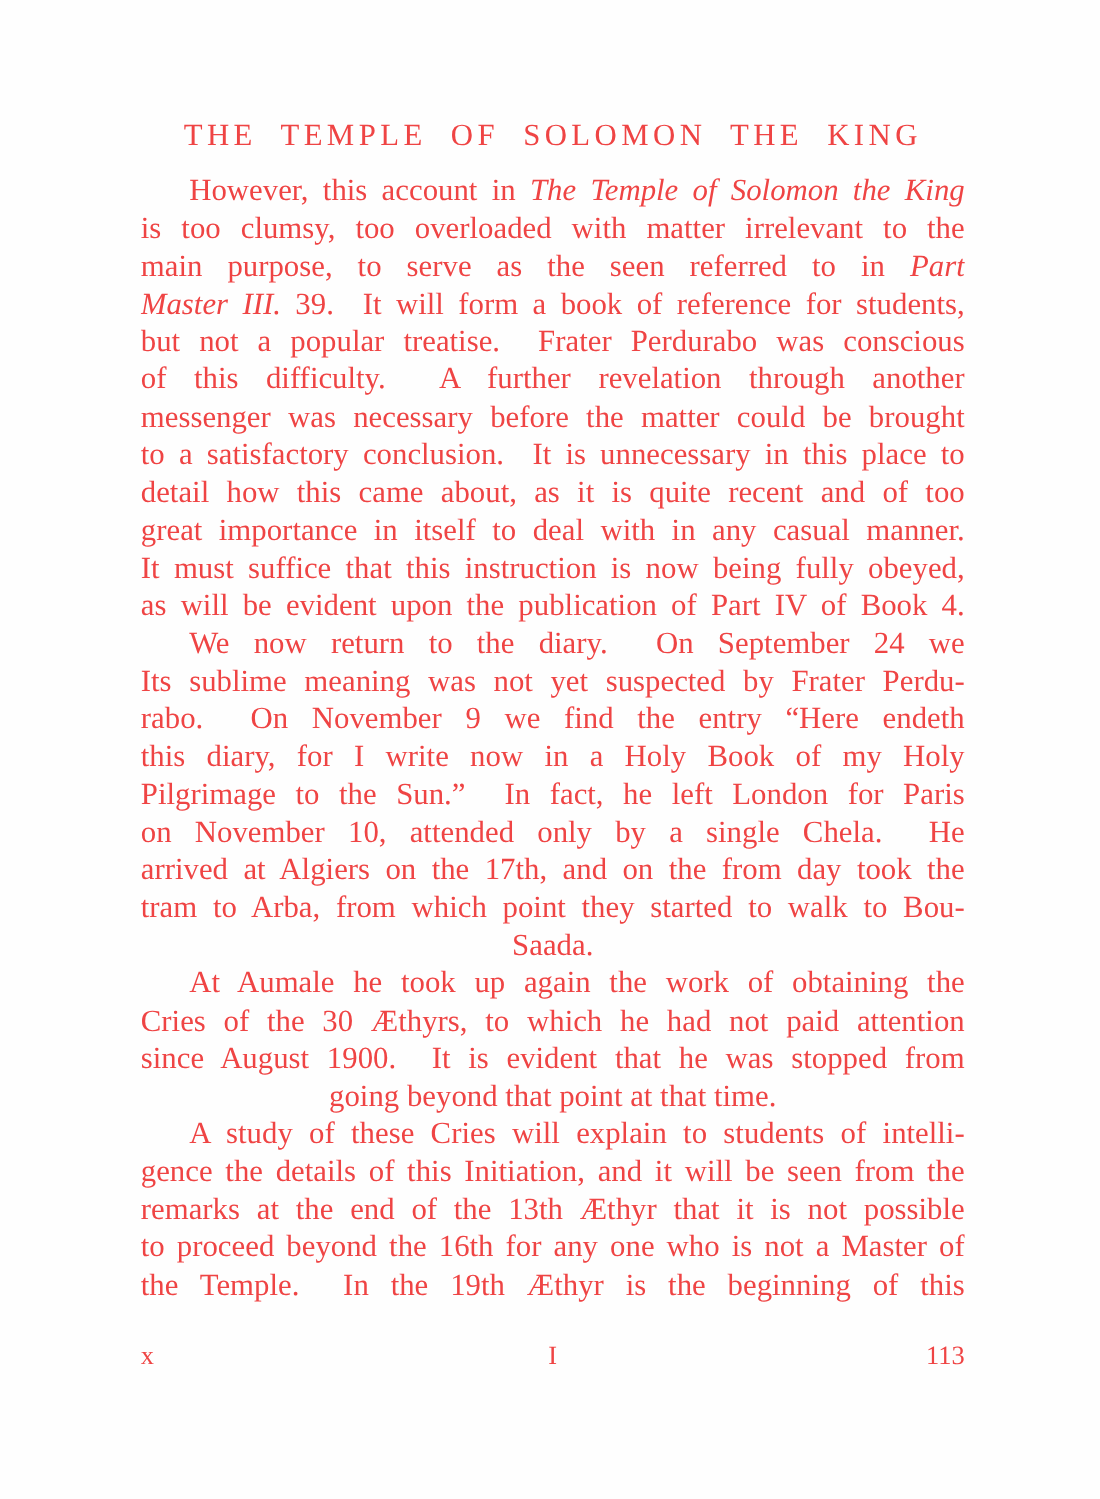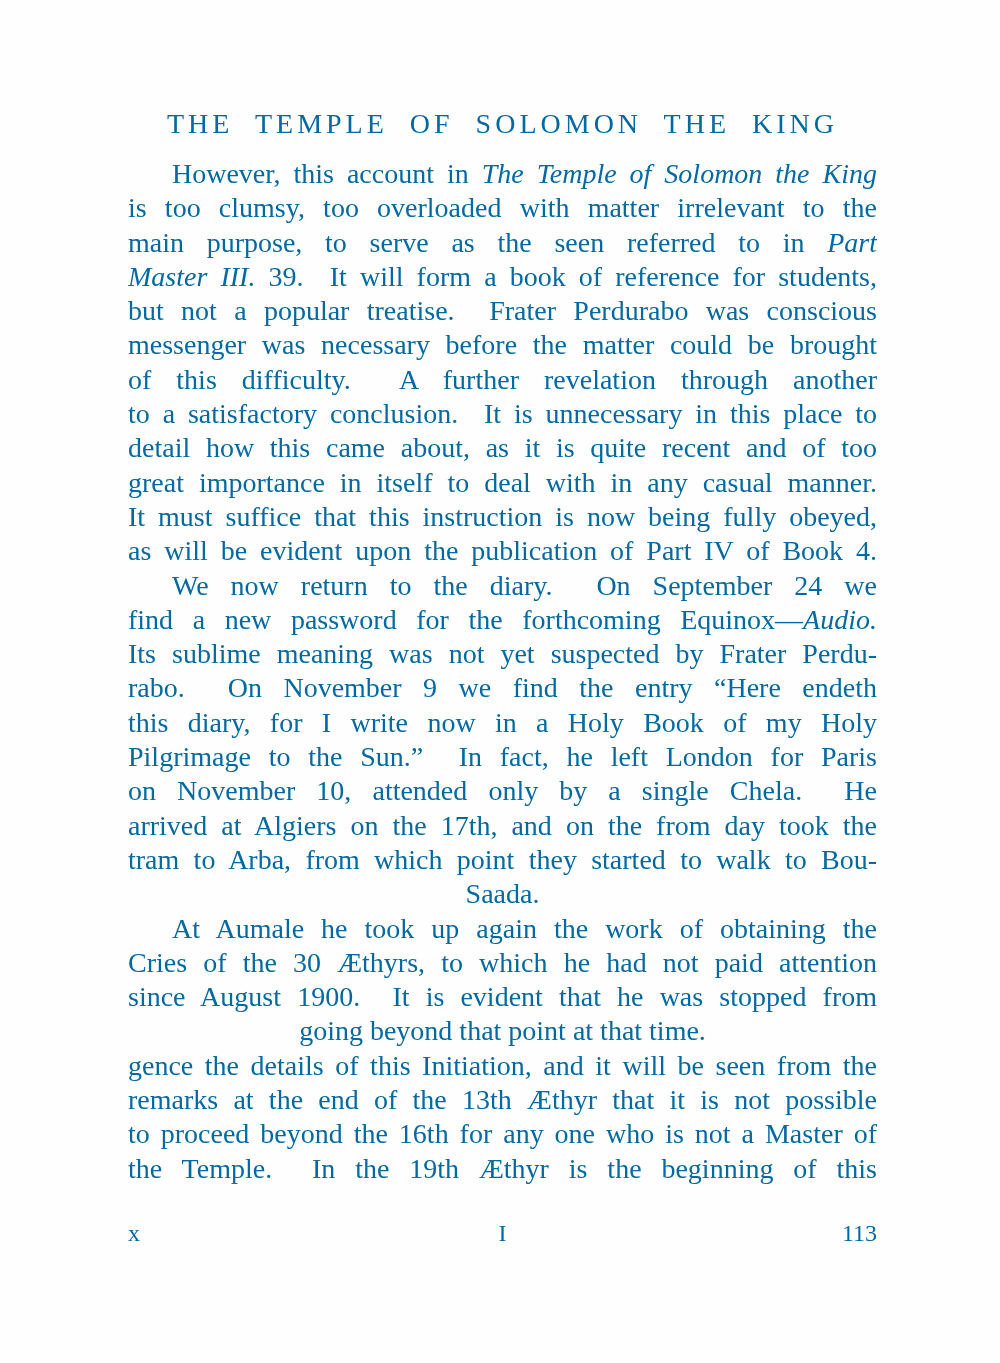--- a/index.html
+++ b/index.html
@@ -5,21 +5,21 @@
   html, body {
     margin: 0;
     padding: 0;
     background: #ffffff;
   }
   .page {
     position: relative;
     width: 1000px;
     height: 1363px;
     background: #fefefe;
-    color: #0369a1;
+    color: #ef4444;
     font-family: "Liberation Serif", "DejaVu Serif", serif;
     overflow: hidden;
   }
   .title {
     position: absolute;
     top: 108px;
     left: 128px;
     width: 749px;
     margin: 0;
     text-align: center;
@@ -85,47 +85,47 @@
 <div class="page">
   <h1 class="title">THE TEMPLE OF SOLOMON THE KING</h1>
 
   <div class="text-block">
       <div class="paragraph">
         <div class="line justify indent"><span>However, this account in </span><span class="italic">The Temple of Solomon the King</span></div>
         <div class="line justify"><span>is too clumsy, too overloaded with matter irrelevant to the</span></div>
         <div class="line justify"><span>main purpose, to serve as the seen referred to in </span><span class="italic">Part</span></div>
         <div class="line justify"><span class="italic">Master III.</span><span> 39.  It will form a book of reference for students,</span></div>
         <div class="line justify"><span>but not a popular treatise.  Frater Perdurabo was conscious</span></div>
+        <div class="line justify"><span>of this difficulty.  A further revelation through another</span></div>
         <div class="line justify"><span>messenger was necessary before the matter could be brought</span></div>
-        <div class="line justify"><span>of this difficulty.  A further revelation through another</span></div>
         <div class="line justify"><span>to a satisfactory conclusion.  It is unnecessary in this place to</span></div>
         <div class="line justify"><span>detail how this came about, as it is quite recent and of too</span></div>
         <div class="line justify"><span>great importance in itself to deal with in any casual manner.</span></div>
         <div class="line justify"><span>It must suffice that this instruction is now being fully obeyed,</span></div>
         <div class="line justify"><span>as will be evident upon the publication of Part IV of Book 4.</span></div>
       </div>
       <div class="paragraph">
         <div class="line justify indent"><span>We now return to the diary.  On September 24 we</span></div>
-        <div class="line justify"><span>find a new password for the forthcoming Equinox—</span><span class="italic">Audio.</span></div>
         <div class="line justify"><span>Its sublime meaning was not yet suspected by Frater Perdu-</span></div>
         <div class="line justify"><span>rabo.  On November 9 we find the entry “Here endeth</span></div>
         <div class="line justify"><span>this diary, for I write now in a Holy Book of my Holy</span></div>
         <div class="line justify"><span>Pilgrimage to the Sun.”  In fact, he left London for Paris</span></div>
         <div class="line justify"><span>on November 10, attended only by a single Chela.  He</span></div>
         <div class="line justify"><span>arrived at Algiers on the 17th, and on the from day took the</span></div>
         <div class="line justify"><span>tram to Arba, from which point they started to walk to Bou-</span></div>
         <div class="line"><span>Saada.</span></div>
       </div>
       <div class="paragraph">
         <div class="line justify indent"><span>At Aumale he took up again the work of obtaining the</span></div>
         <div class="line justify"><span>Cries of the 30 Æthyrs, to which he had not paid attention</span></div>
         <div class="line justify"><span>since August 1900.  It is evident that he was stopped from</span></div>
         <div class="line"><span>going beyond that point at that time.</span></div>
       </div>
       <div class="paragraph">
+        <div class="line justify indent"><span>A study of these Cries will explain to students of intelli-</span></div>
         <div class="line justify"><span>gence the details of this Initiation, and it will be seen from the</span></div>
         <div class="line justify"><span>remarks at the end of the 13th Æthyr that it is not possible</span></div>
         <div class="line justify"><span>to proceed beyond the 16th for any one who is not a Master of</span></div>
         <div class="line justify"><span>the Temple.  In the 19th Æthyr is the beginning of this</span></div>
       </div>
     </div>
 
   <div class="footer">
     <span class="sig-left">x</span>
     <span class="sig-center">I</span>

